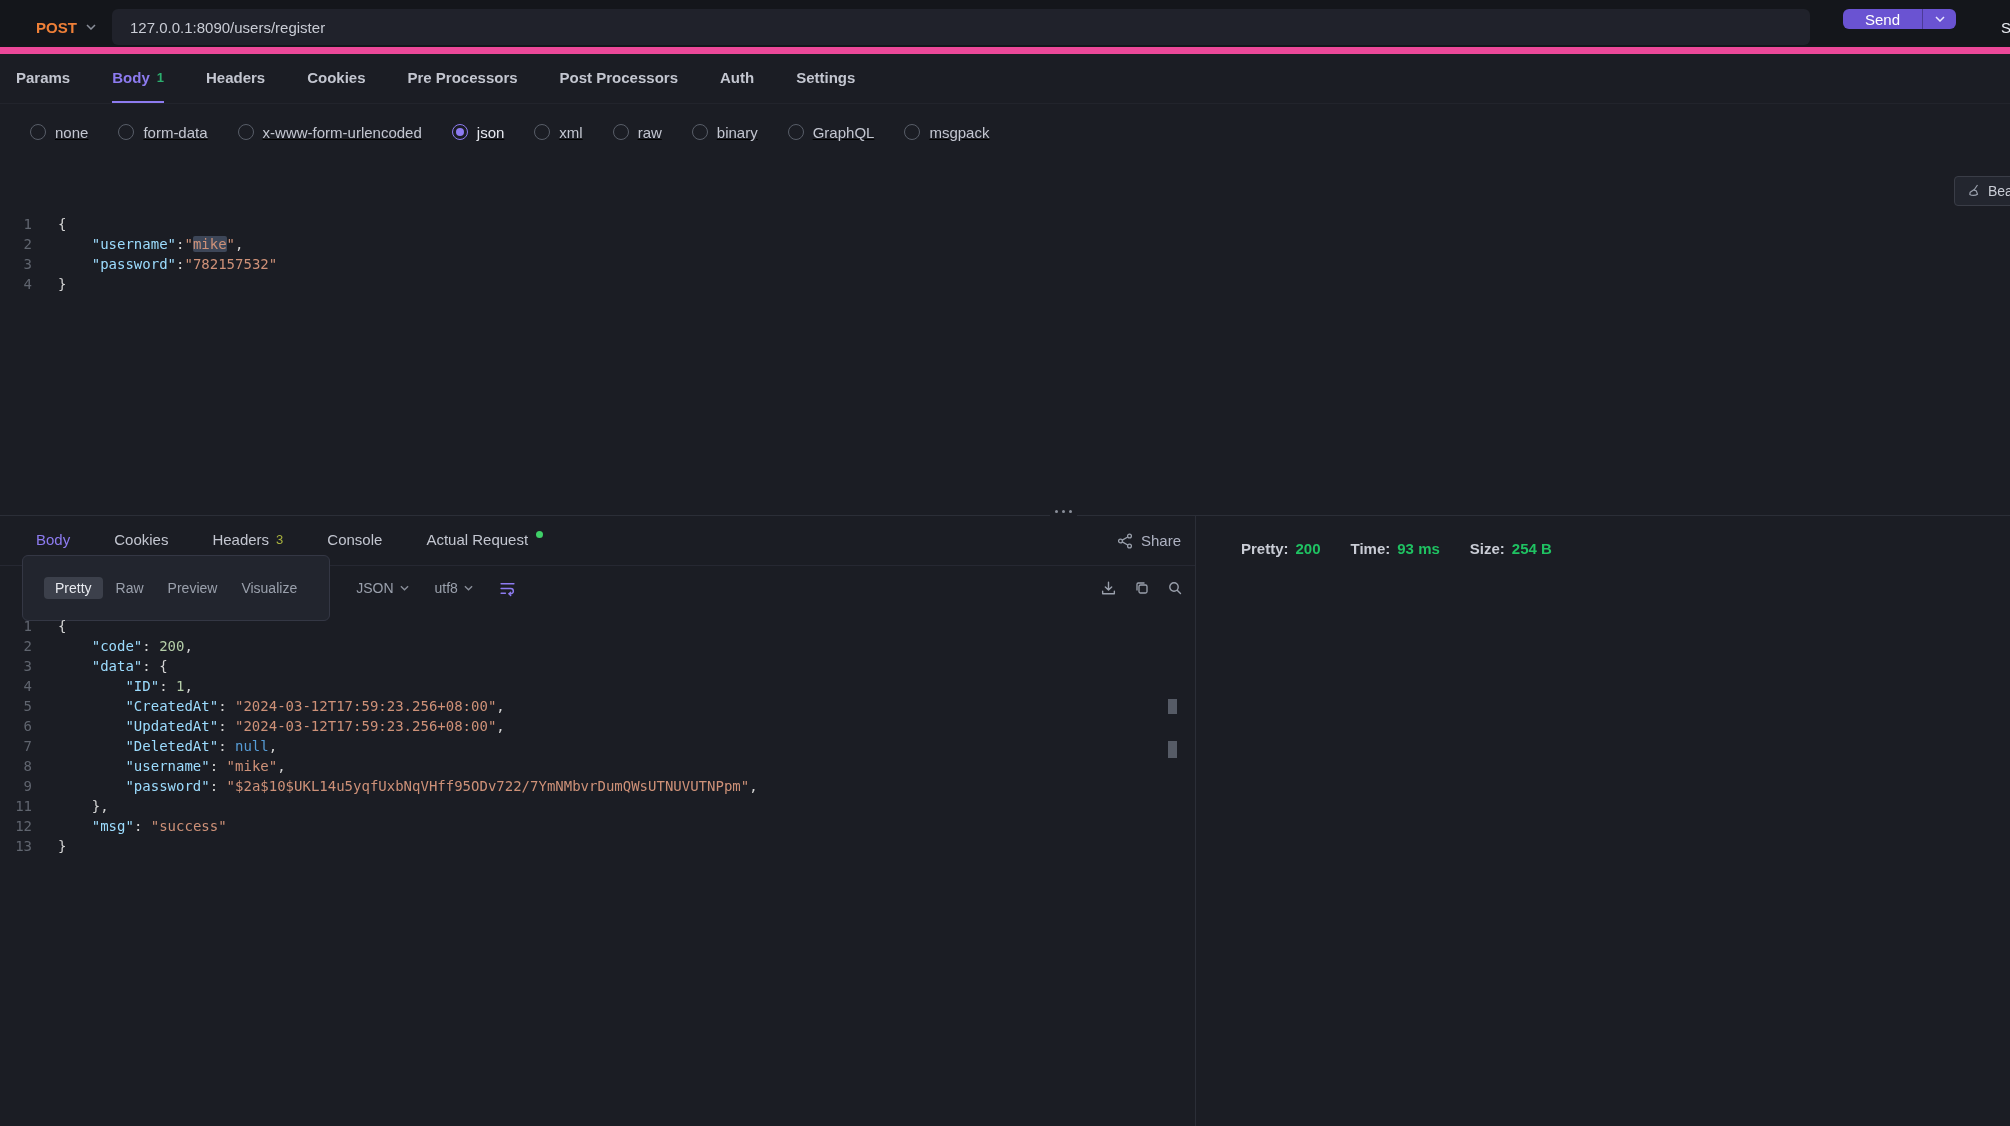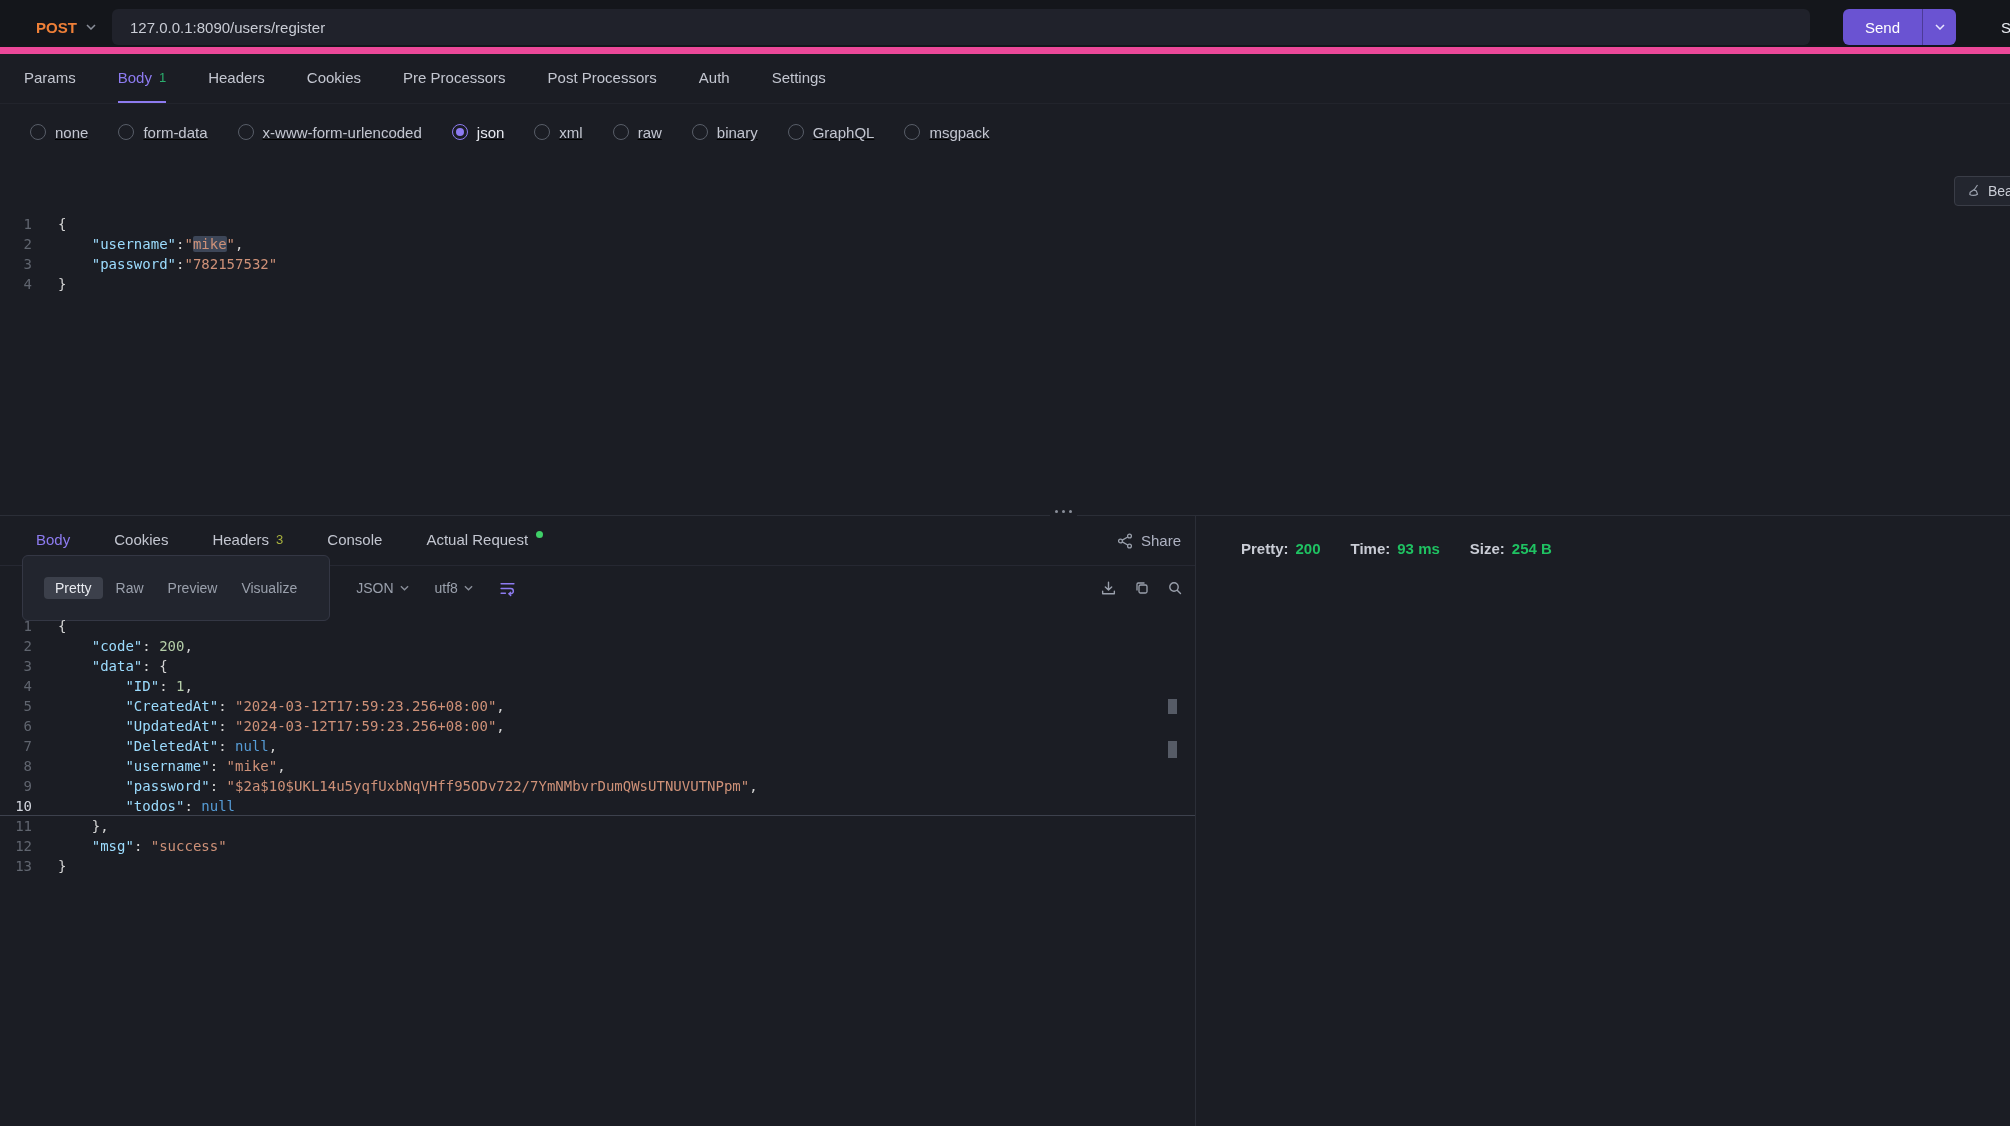--- a/index.html
+++ b/index.html
@@ -8,31 +8,31 @@
   #app{position:relative;width:2010px;height:1126px;}
 
   
   .topbar{position:absolute;top:0;left:0;right:0;height:54px;background:#14161b;
     border-bottom:7px solid #ec4899;}
   .method{position:absolute;left:36px;top:0;height:54px;display:flex;align-items:center;gap:9px;
     color:#ef8038;font-weight:bold;font-size:15px;cursor:default;}
   .caret{color:#8a8f9a;display:flex;align-items:center;}
   .url-box{position:absolute;left:112px;top:9px;width:1698px;height:36px;background:#20222b;
     border-radius:6px;display:flex;align-items:center;padding:0 18px;font-size:15px;color:#c9ccd5;}
-  .send{position:absolute;left:1843px;top:9px;height:36px;width:113px;background:#6a53d2;
+  .send{position:absolute;left:1843px;top:9px;height:20px;width:113px;background:#6a53d2;
     border-radius:6px;display:flex;color:#fff;font-size:15px;overflow:hidden;cursor:pointer;}
   .send-main{width:79px;display:flex;align-items:center;justify-content:center;}
   .send-caret{flex:1;display:flex;align-items:center;justify-content:center;
     border-left:1px solid rgba(0,0,0,.28);color:#e9e6ff;}
   .save-clip{position:absolute;left:2001px;top:0;height:54px;display:flex;align-items:center;
     color:#e9ebf2;font-size:15px;}
 
   
   .req-tabs{position:absolute;top:54px;left:0;right:0;height:50px;display:flex;align-items:center;
-    padding-left:24px;gap:42px;border-bottom:1px solid #22242c;}
+    padding-left:16px;gap:42px;border-bottom:1px solid #22242c;font-weight:bold;}
   .tab{height:100%;display:flex;align-items:center;gap:7px;font-size:15px;color:#c3c6d0;
     border-bottom:2px solid transparent;cursor:pointer;white-space:nowrap;}
   .tab.active{color:#8d7bf0;border-bottom-color:#8d7bf0;text-align:center;}
   .req-tabs .tab-badge{color:#2bae6e;font-size:13px;}
   .resp-tabs .tab-badge{color:#a9b23e;font-size:13px;}
   .tab-dot{width:7px;height:7px;border-radius:50%;background:#3fd068;margin-left:1px;
     transform:translateY(-5px);}
 
   
   .radio-row{position:absolute;top:105px;left:0;right:0;height:54px;display:flex;
@@ -301,21 +301,20 @@
     <div class="editor" id="response-editor">
         <div class="code-line"><span class="ln">1</span><span class="code-text"><span class="tk-p">{</span></span></div>
         <div class="code-line"><span class="ln">2</span><span class="code-text"><span class="tk-p">    </span><span class="tk-k">"code"</span><span class="tk-p">: </span><span class="tk-n">200</span><span class="tk-p">,</span></span></div>
         <div class="code-line"><span class="ln">3</span><span class="code-text"><span class="tk-p">    </span><span class="tk-k">"data"</span><span class="tk-p">: {</span></span></div>
         <div class="code-line"><span class="ln">4</span><span class="code-text"><span class="tk-p">        </span><span class="tk-k">"ID"</span><span class="tk-p">: </span><span class="tk-n">1</span><span class="tk-p">,</span></span></div>
         <div class="code-line"><span class="ln">5</span><span class="code-text"><span class="tk-p">        </span><span class="tk-k">"CreatedAt"</span><span class="tk-p">: </span><span class="tk-s">"2024-03-12T17:59:23.256+08:00"</span><span class="tk-p">,</span></span></div>
         <div class="code-line"><span class="ln">6</span><span class="code-text"><span class="tk-p">        </span><span class="tk-k">"UpdatedAt"</span><span class="tk-p">: </span><span class="tk-s">"2024-03-12T17:59:23.256+08:00"</span><span class="tk-p">,</span></span></div>
         <div class="code-line"><span class="ln">7</span><span class="code-text"><span class="tk-p">        </span><span class="tk-k">"DeletedAt"</span><span class="tk-p">: </span><span class="tk-u">null</span><span class="tk-p">,</span></span></div>
         <div class="code-line"><span class="ln">8</span><span class="code-text"><span class="tk-p">        </span><span class="tk-k">"username"</span><span class="tk-p">: </span><span class="tk-s">"mike"</span><span class="tk-p">,</span></span></div>
         <div class="code-line"><span class="ln">9</span><span class="code-text"><span class="tk-p">        </span><span class="tk-k">"password"</span><span class="tk-p">: </span><span class="tk-s">"$2a$10$UKL14u5yqfUxbNqVHff95ODv722/7YmNMbvrDumQWsUTNUVUTNPpm"</span><span class="tk-p">,</span></span></div>
-        <div class="code-line active-line"><span class="ln">10</span><span class="code-text"><span class="tk-p">        </span><span class="tk-k">"todos"</span><span class="tk-p">: </span><span class="tk-u">null</span></span></div>
         <div class="code-line"><span class="ln">11</span><span class="code-text"><span class="tk-p">    },</span></span></div>
         <div class="code-line"><span class="ln">12</span><span class="code-text"><span class="tk-p">    </span><span class="tk-k">"msg"</span><span class="tk-p">: </span><span class="tk-s">"success"</span></span></div>
         <div class="code-line"><span class="ln">13</span><span class="code-text"><span class="tk-p">}</span></span></div>
       </div>
 
     <div class="ruler-mark mark-1"></div>
     <div class="ruler-mark mark-2"></div>
   </section>
 
   <section class="resp-right">

